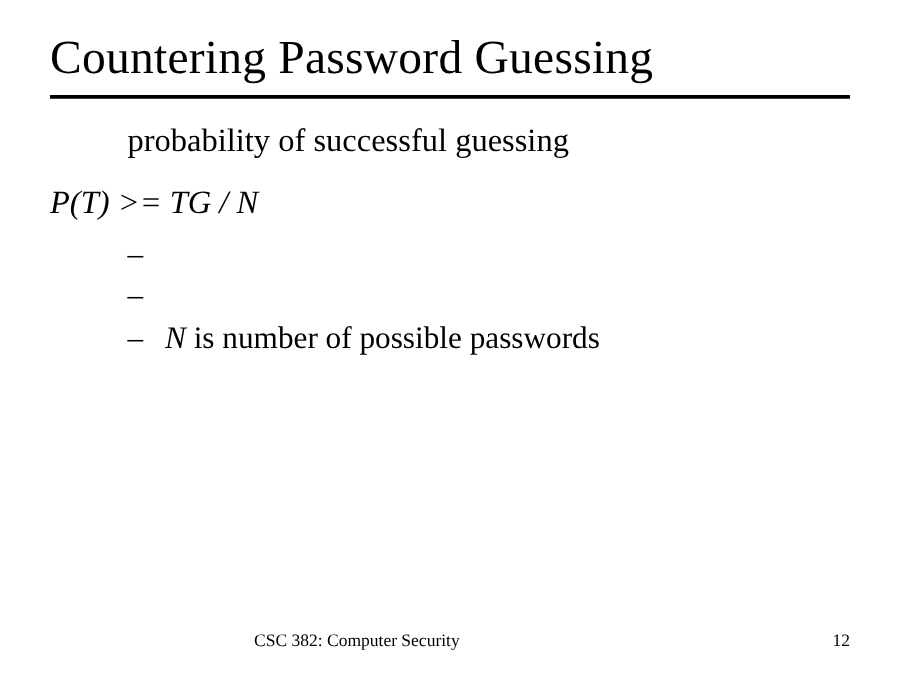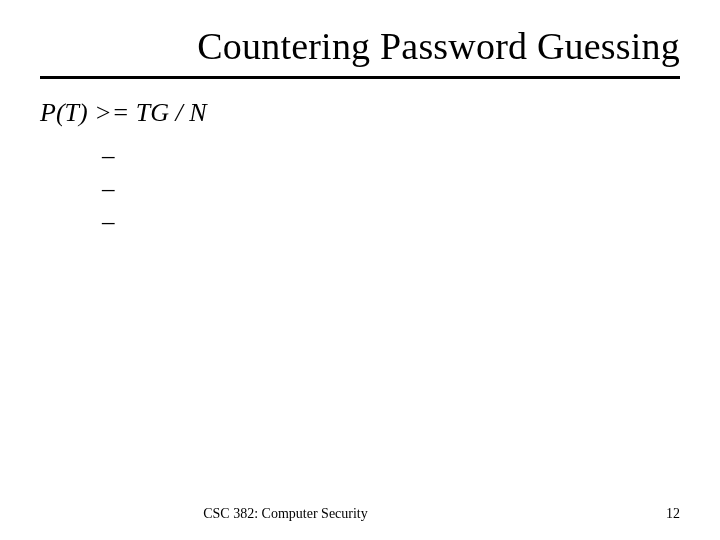--- a/index.html
+++ b/index.html
@@ -1,18 +1,18 @@
 <!DOCTYPE html>
 <html><head>
 <meta charset="utf-8">
 <style>
   * { margin: 0; padding: 0; box-sizing: border-box; }
   html, body { width: 720px; height: 540px; background: #fff; font-family: "Times New Roman", Times, serif; color: #000; }
   .slide { width: 720px; height: 540px; position: relative; padding: 20px 40px 0 40px; }
-  .title { font-size: 38px; text-align: right; font-weight: 400; margin-top: 4px; letter-spacing: 0.2px; }
+  .title { font-size: 38px; text-align: left; font-weight: 400; margin-top: 4px; letter-spacing: 0.2px; }
   .rule { border: none; border-top: 3px solid #000; margin: 8px 0 18px 0; }
   .body { font-size: 26px; line-height: 1.25; }
   .para { margin-bottom: 6px; }
   .indent-cont { padding-left: 62px; }
   .formula { font-style: italic; margin-top: 16px; margin-bottom: 10px; }
   .bullets { padding-left: 62px; font-size: 25px; }
   .bullet-row { display: flex; align-items: baseline; margin-bottom: 2px; }
   .dash { width: 30px; flex: 0 0 30px; }
   .italic { font-style: italic; }
   .footer { position: absolute; bottom: 34px; left: 0; width: 720px; font-size: 14px; }
@@ -22,33 +22,35 @@
 </head>
 <body>
 
 <div class="slide">
 
   <h1 class="title">Countering Password Guessing</h1>
   <hr class="rule">
 
   <div class="body">
     <div class="para">
+      <div class="indent-cont">probability of successful guessing</div>
     </div>
 
     <div class="formula">P(T)  &gt;= TG / N</div>
 
     <div class="bullets">
       <div class="bullet-row">
         <span class="dash">–</span>
       </div>
       <div class="bullet-row">
         <span class="dash">–</span>
       </div>
       <div class="bullet-row">
         <span class="dash">–</span>
+        <span><span class="italic">N</span><span> is number of possible passwords</span><span class="italic"></span></span>
       </div>
     </div>
   </div>
 
   <div class="footer">
     <div class="footer-course">CSC 382: Computer Security</div>
     <div class="footer-page">12</div>
   </div>
 
 </div>

